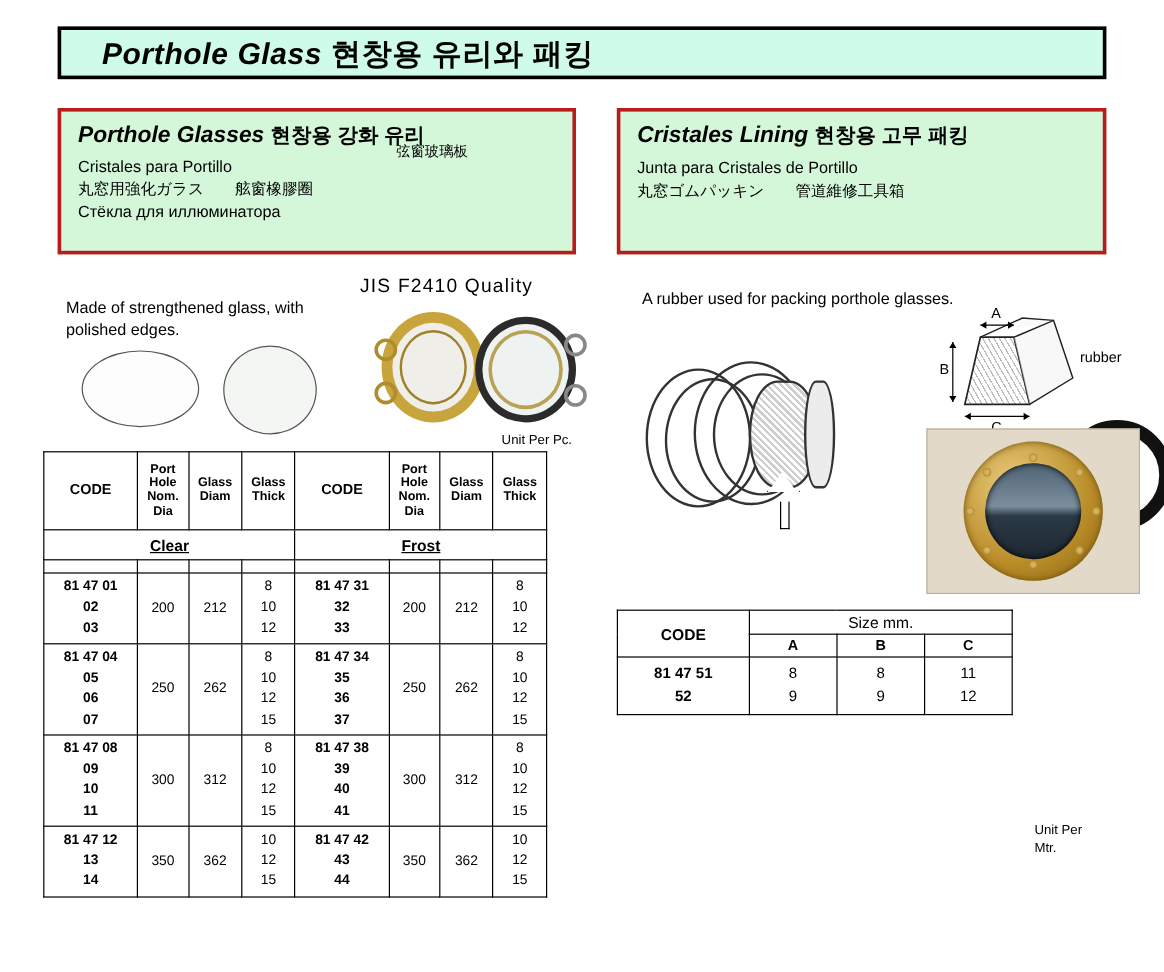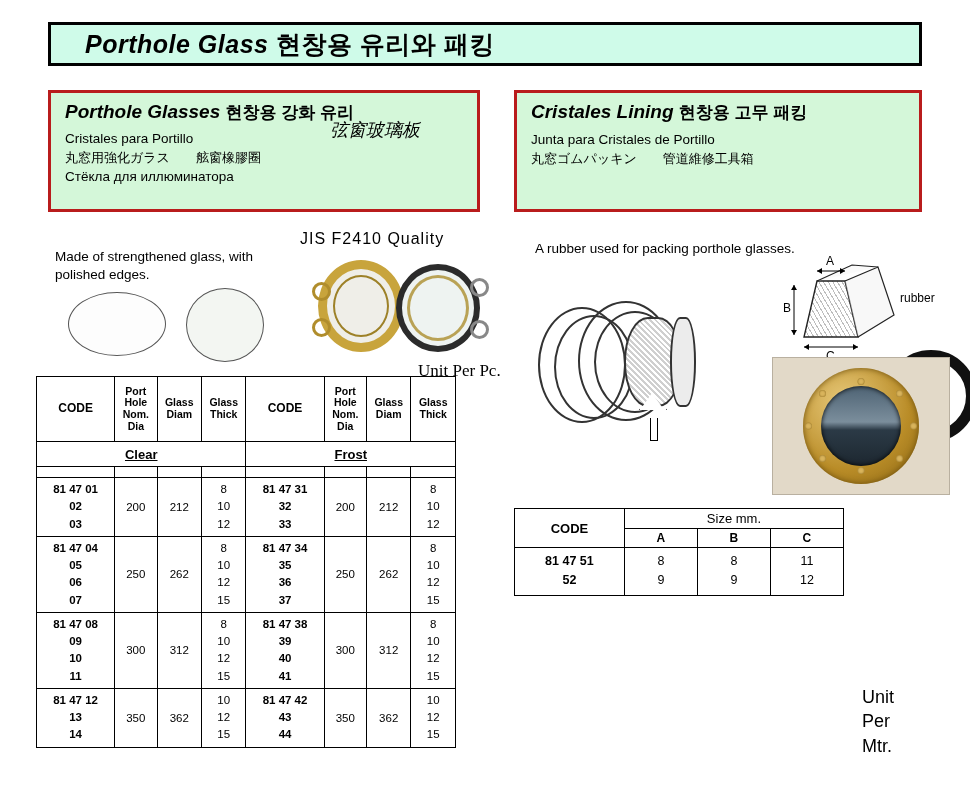--- a/index.html
+++ b/index.html
@@ -84,31 +84,30 @@
     line-height: 1.35;
   }
   .note-made { left: 55px; top: 248px; width: 240px; }
   .note-jis {
     left: 300px; top: 228px;
     font-size: 16px;
     letter-spacing: 1px;
   }
   .note-unit-pc {
     left: 418px; top: 360px;
-    font-size: 17px;
+    font-size: 11px;
     font-weight: normal;
-    font-family: Liberation Serif, serif;
   }
   .note-rubber {
     left: 535px; top: 240px;
     font-size: 13.5px;
   }
   .note-unit-mtr {
     left: 862px; top: 685px;
-    font-size: 18px;
+    font-size: 11px;
   }
 
   
   .ellipse-a {
     position: absolute;
     left: 68px; top: 292px;
     width: 96px; height: 62px;
     border: 1.4px solid #555;
     border-radius: 50%;
     background: #fdfdfd;
@@ -339,21 +338,21 @@
     <div class="hdr-title">
       <span>Porthole Glasses</span>
       <span class="kr">현창용 강화 유리</span>
     </div>
     <div class="hdr-line">Cristales para Portillo</div>
     <div class="hdr-line cjk">
       <span>丸窓用強化ガラス</span><span class="gap"></span><span>舷窗橡膠圈</span>
     </div>
     <div class="hdr-line">Стёкла для иллюминатора</div>
   </div>
-  <div style="position:absolute; left:330px; top:118px; font-size:18px;font-style:italic;">弦窗玻璃板</div>
+  <div style="position:absolute; left:330px; top:118px; font-size:12px;">弦窗玻璃板</div>
 
   <div class="hdr-box hdr-right">
     <div class="hdr-title">
       <span>Cristales Lining</span>
       <span class="kr">현창용 고무 패킹</span>
     </div>
     <div class="hdr-line" style="margin-top:6px;">Junta para Cristales de Portillo</div>
     <div class="hdr-line cjk">
       <span>丸窓ゴムパッキン</span><span class="gap"></span><span>管道維修工具箱</span>
     </div>

